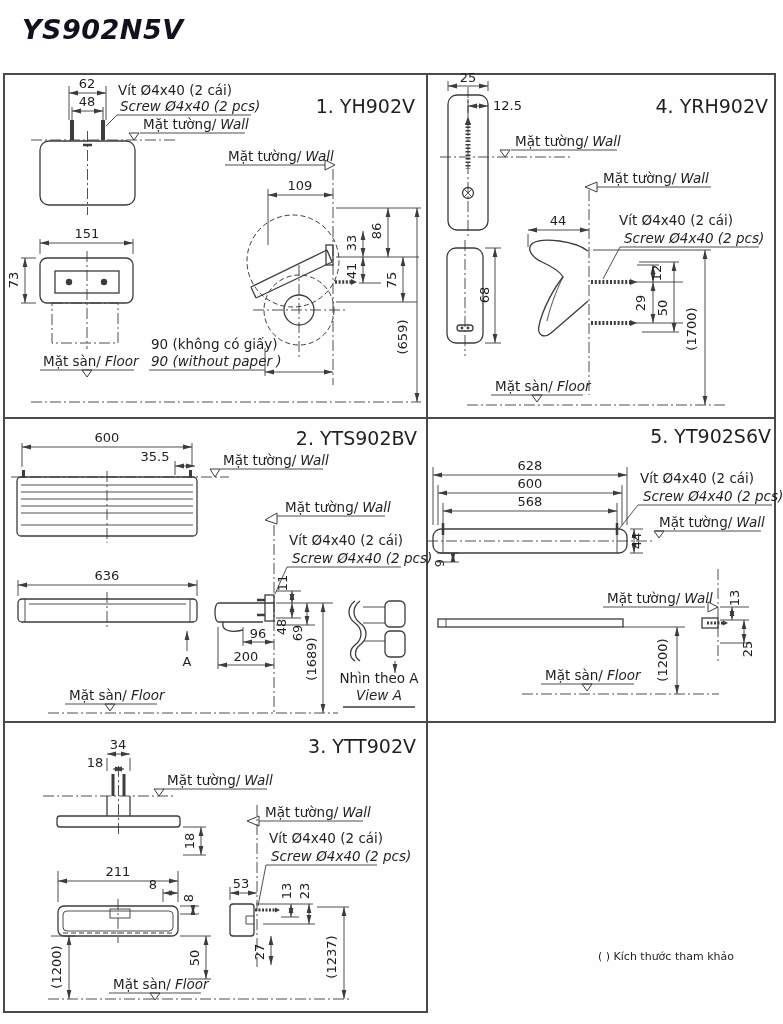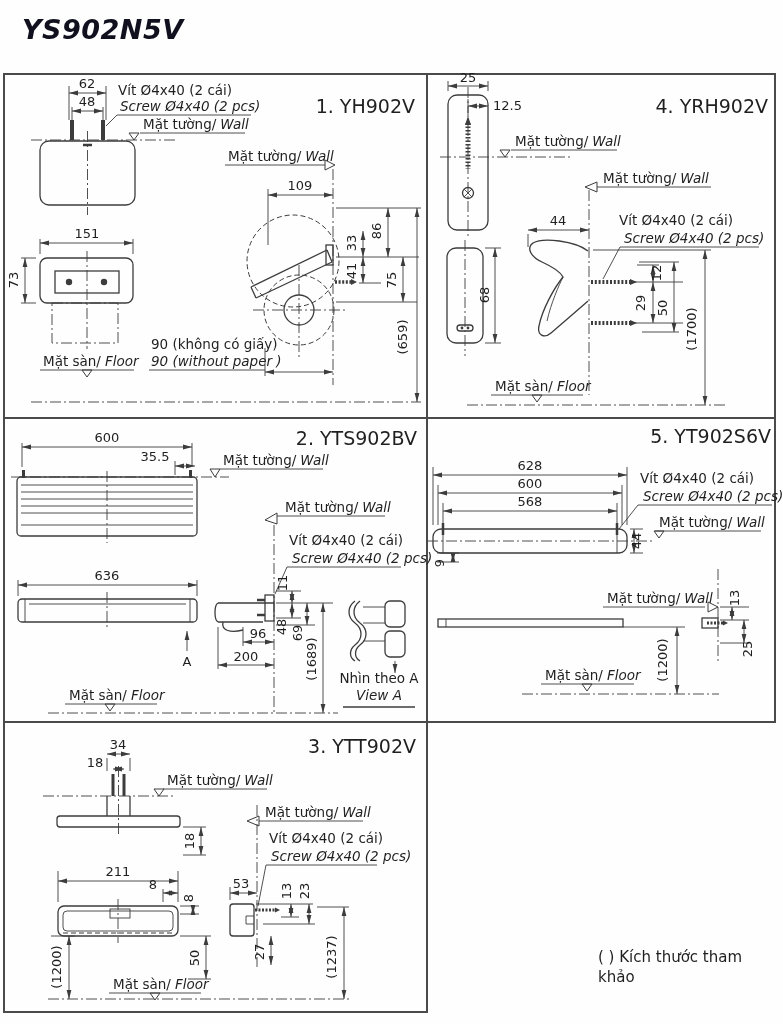--- a/index.html
+++ b/index.html
@@ -15,21 +15,21 @@
   .t{font-size:13px;}
   .tl{font-size:13.5px;}
   .tt{font-size:19px;}
   .it{font-style:italic;}
   .ln,.thin,.dd,.dsh{stroke:#3c3c3c;fill:none;stroke-linecap:butt;}
   .ln{stroke-width:1.3px;}
   .thin{stroke-width:.9px;}
   .dd{stroke-width:.9px;stroke-dasharray:11 3 2 3;}
   .dsh{stroke-width:1px;stroke-dasharray:5 3;}
   .fillk{fill:#3c3c3c;stroke:none;}
-  #footer-note{position:absolute;left:598px;top:947px;font-size:15px;color:#1f1f1f;line-height:20px;}
+  #footer-note{position:absolute;left:598px;top:947px;font-size:11px;color:#1f1f1f;line-height:20px;}
 </style>
 </head>
 <body>
 
 <div id="page">
 
   <div id="doc-title">YS902N5V</div>
 
   <div id="frame-main" class="frame"></div>
   <div id="divider-v"></div>

